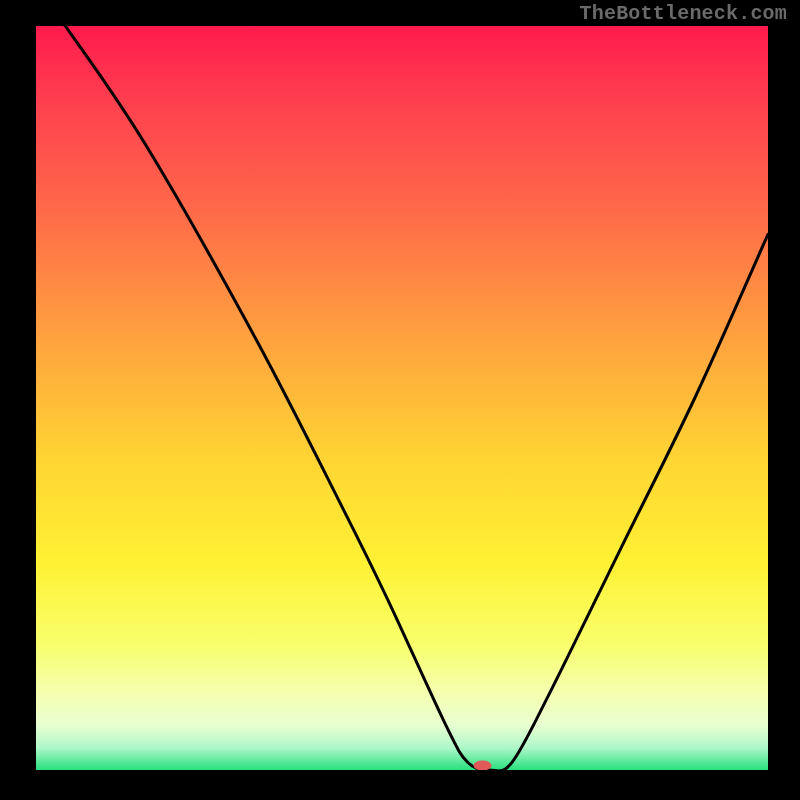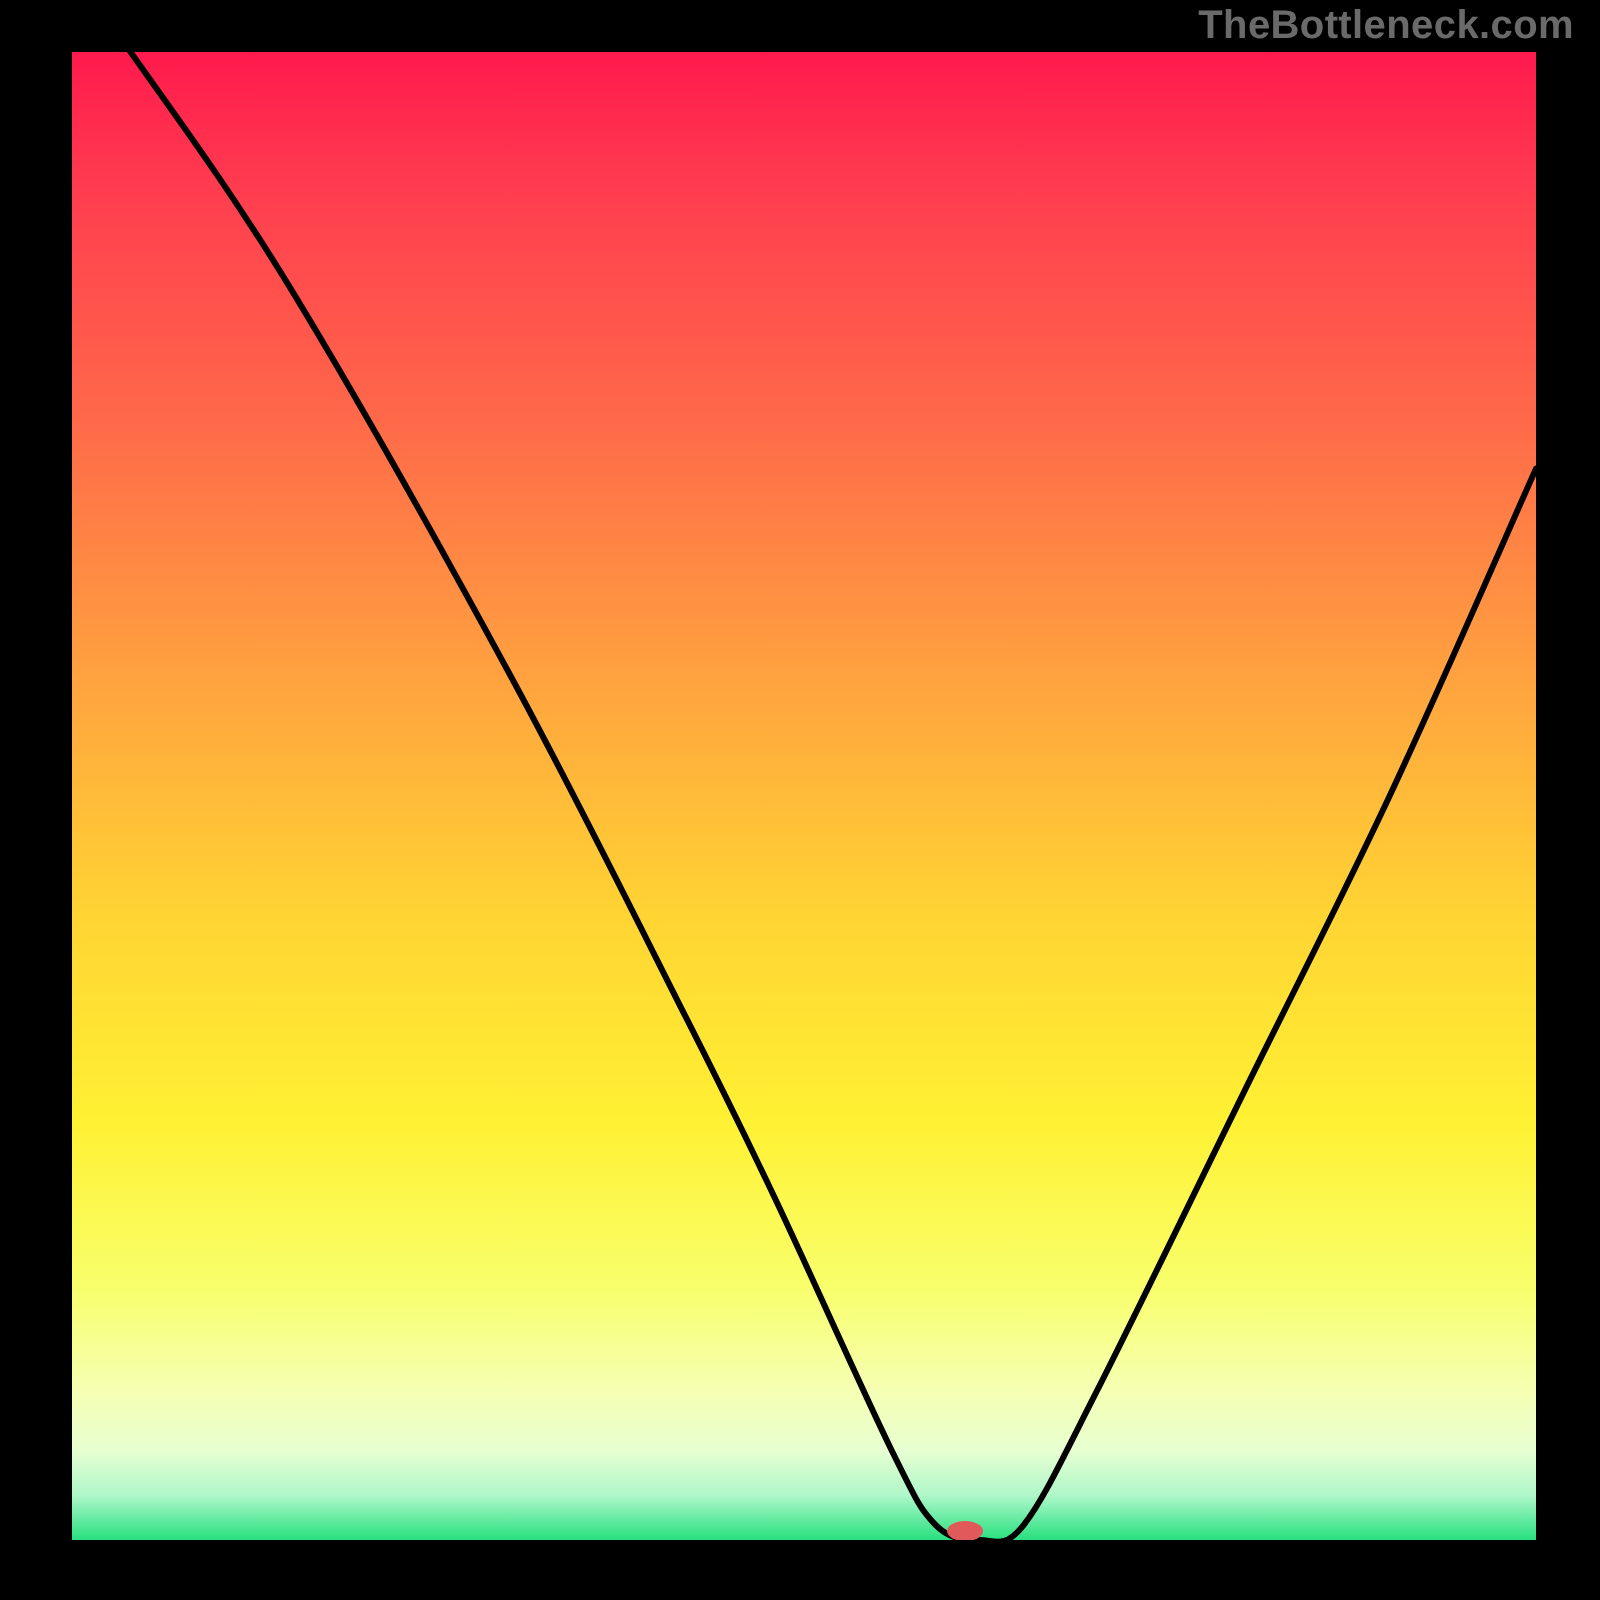--- a/index.html
+++ b/index.html
@@ -9,20 +9,21 @@
     height: 800px;
     background: #000;
     overflow: hidden;
     font-family: Arial, Helvetica, sans-serif;
   }
   .frame {
     position: relative;
     width: 799px;
     height: 800px;
     background: #000;
+    font-family: Liberation Mono, monospace;
   }
   .watermark {
     position: absolute;
     top: 2px;
     right: 12px;
     color: #6a6a6a;
     font-size: 20px;
     font-weight: 600;
     letter-spacing: 0.2px;
     z-index: 10;

